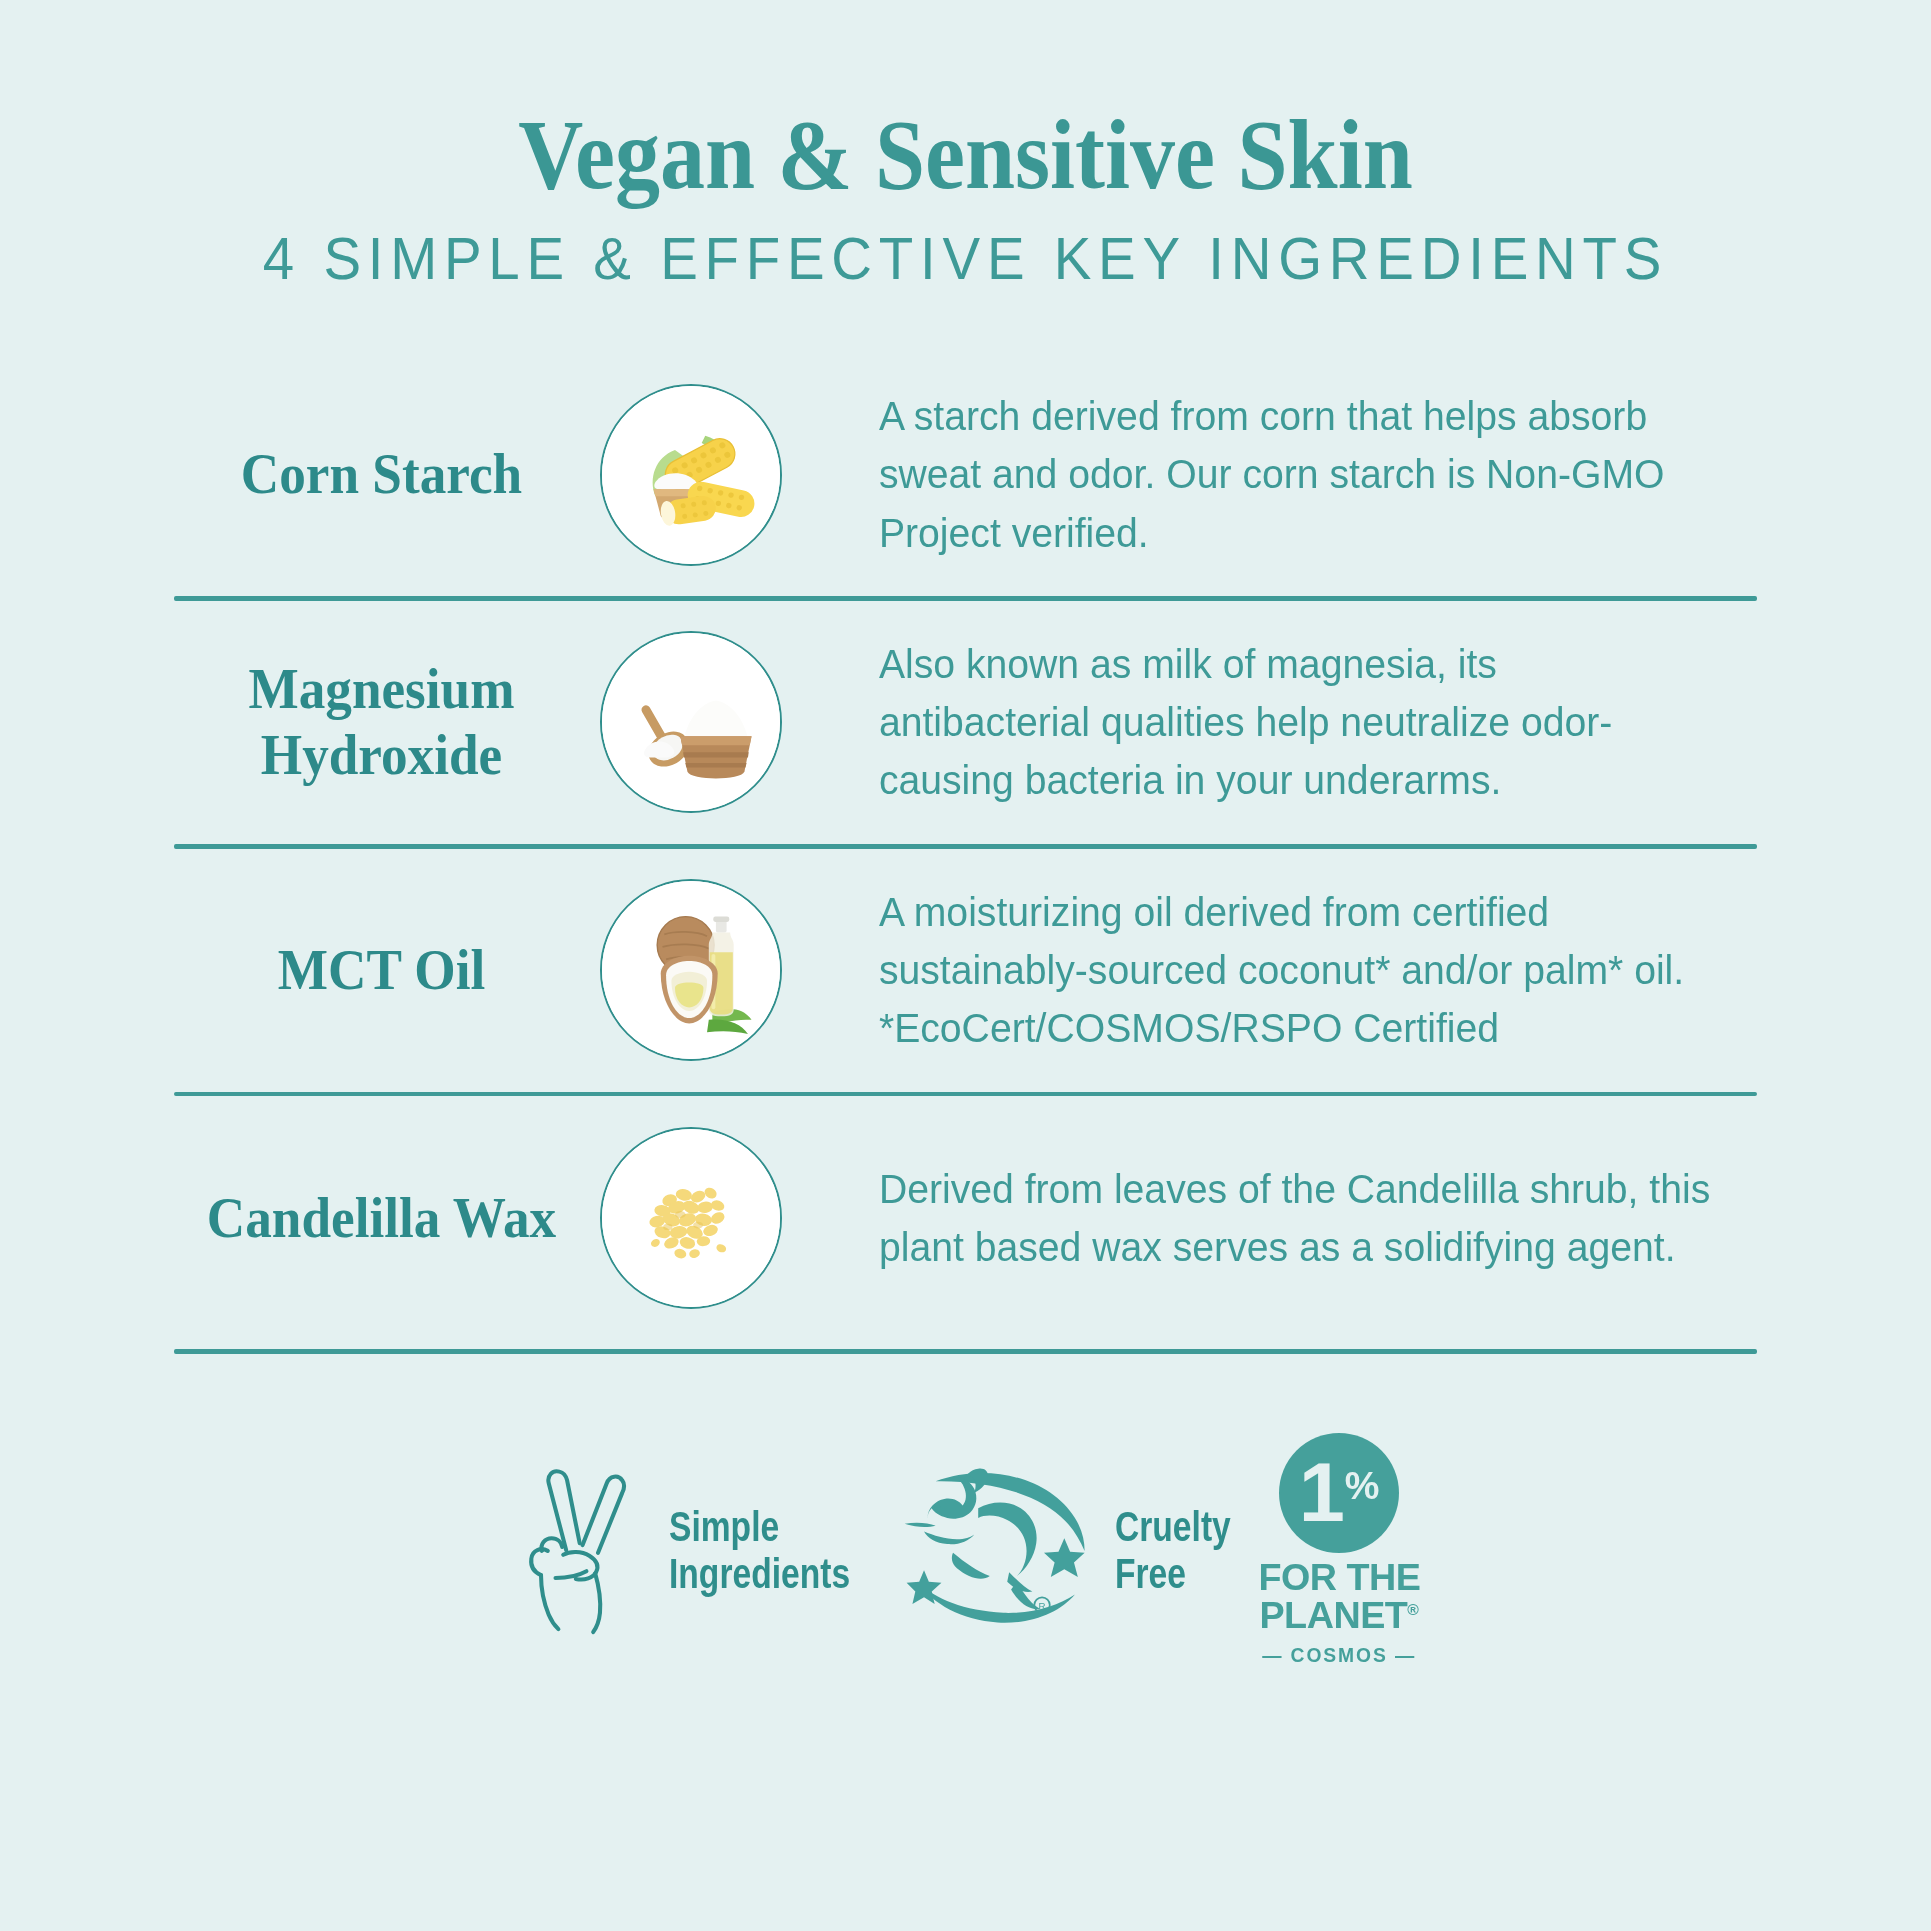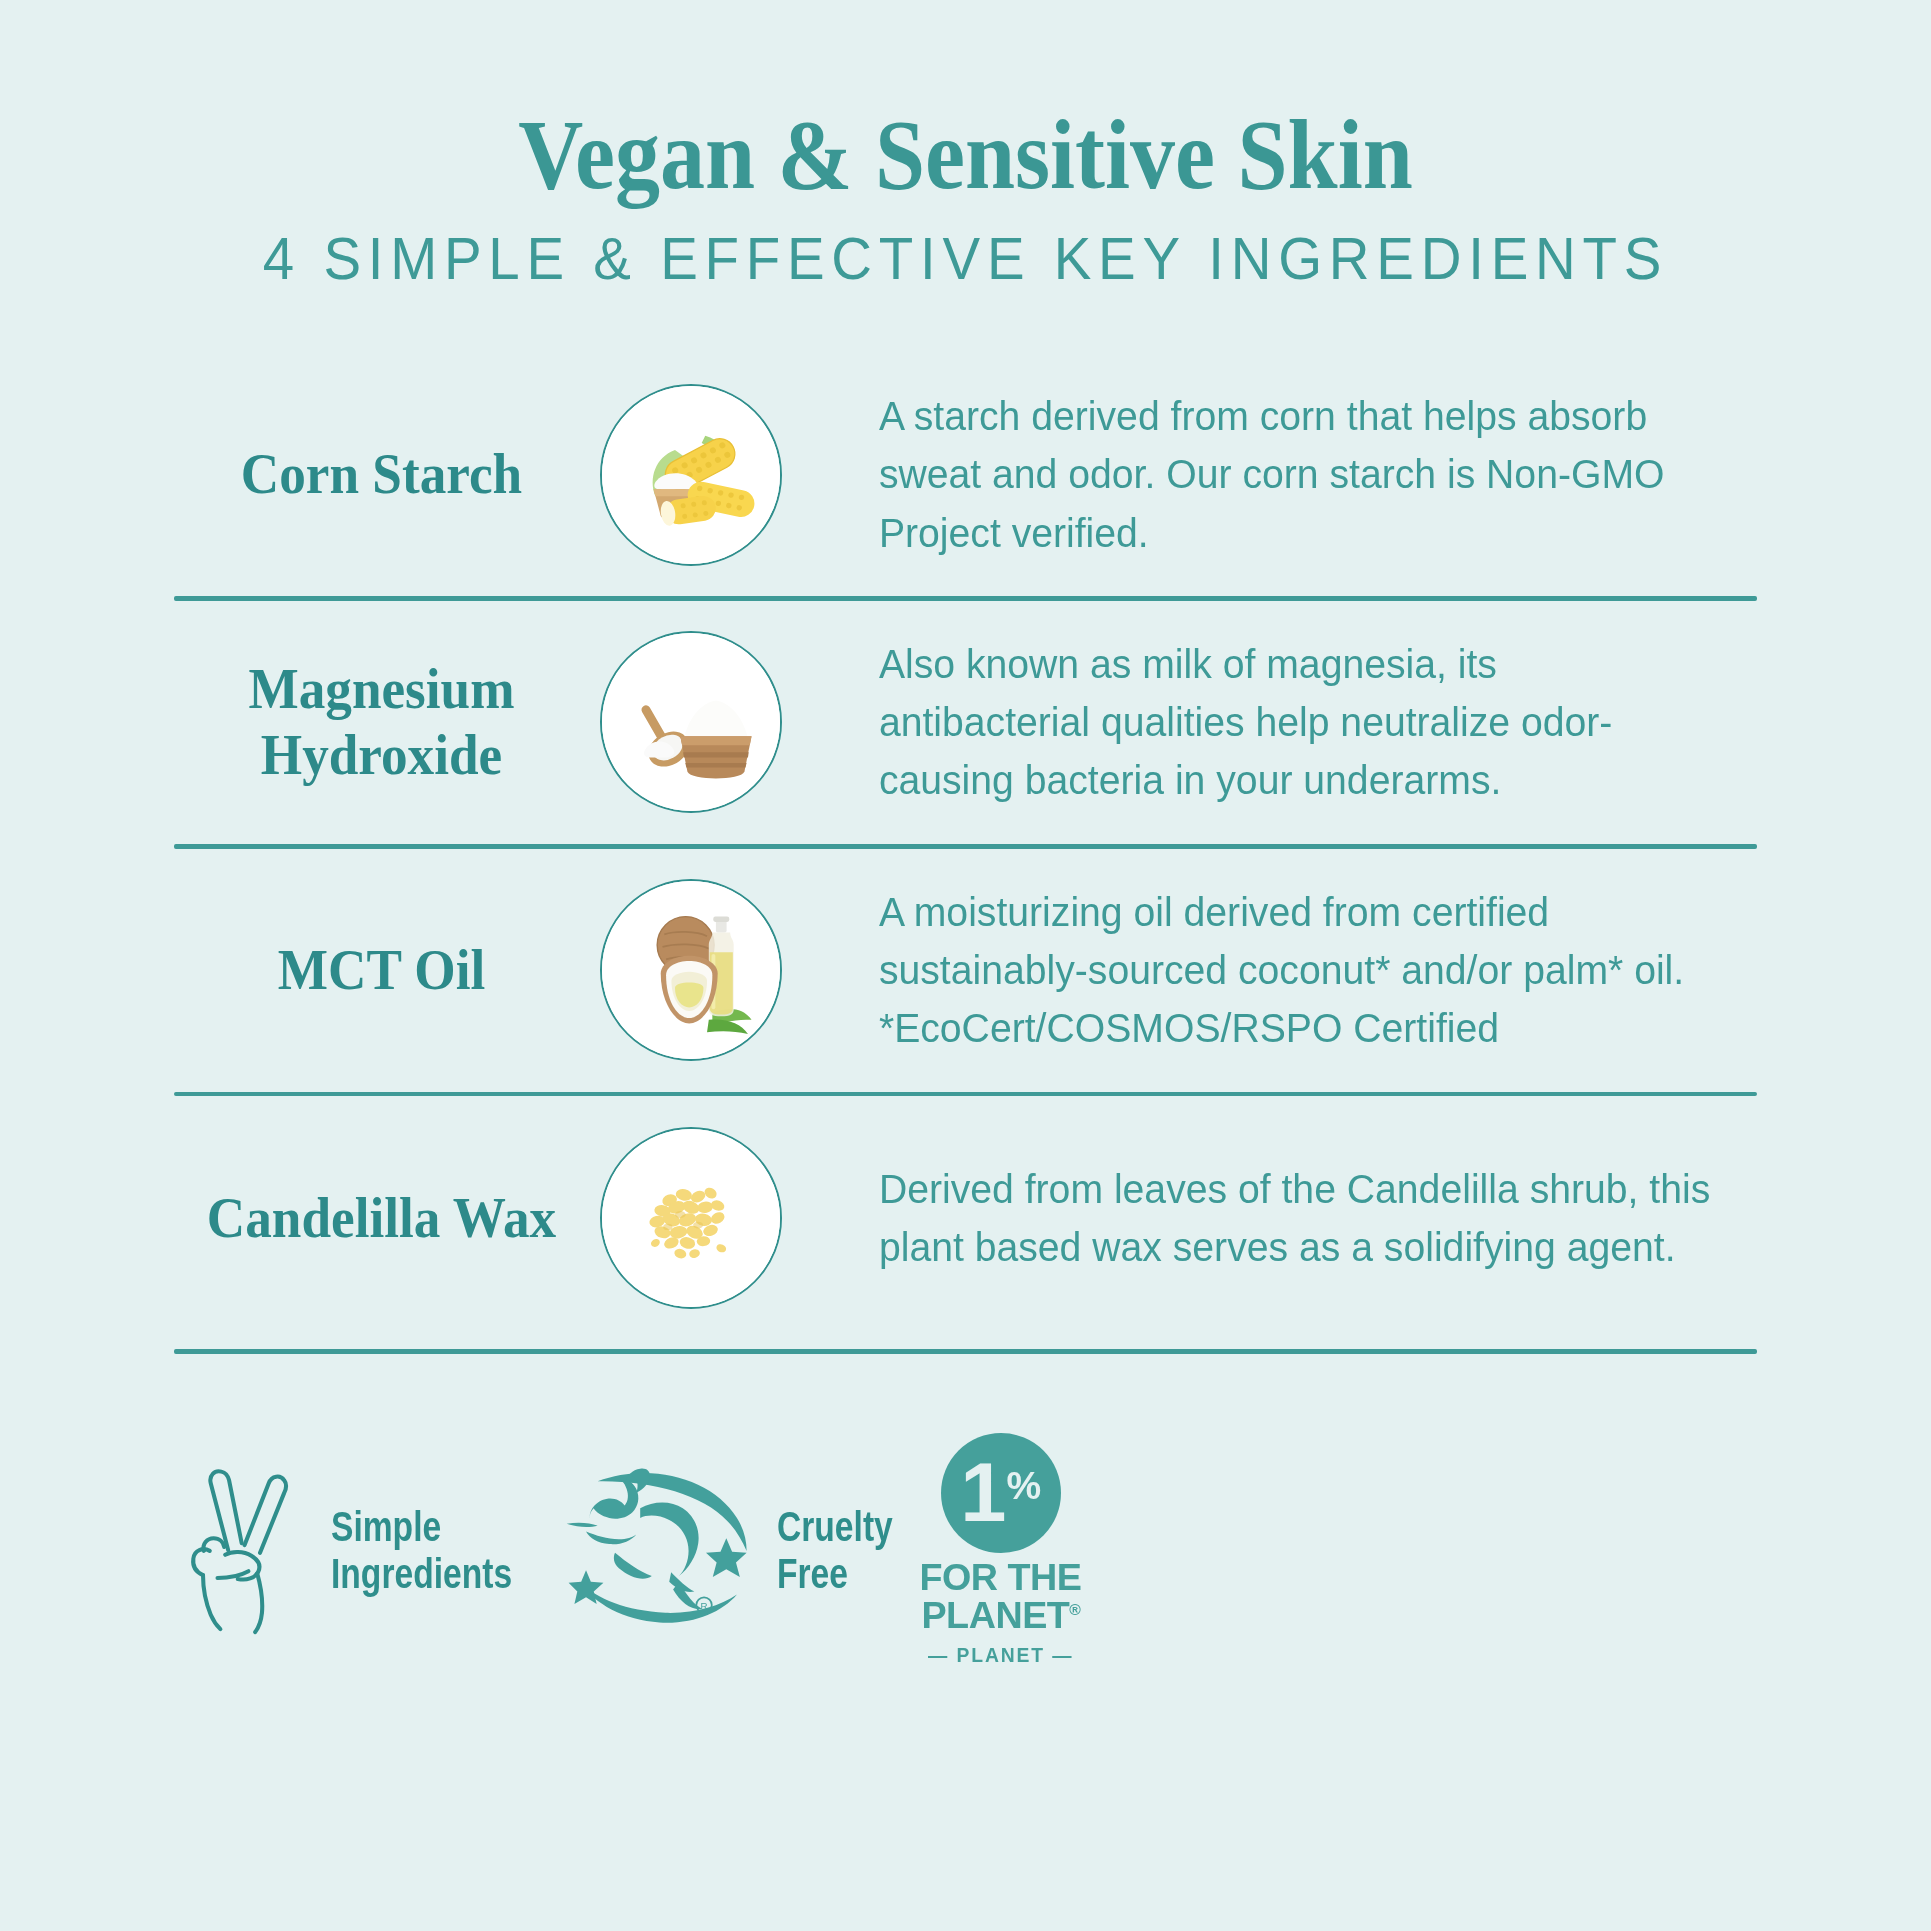--- a/index.html
+++ b/index.html
@@ -111,21 +111,21 @@
     border-radius: 1.9px;
   }
   .divider.bottom { margin-top: 9.7px; }
 
   
   .badges {
     margin-top: 79px;
     padding: 0 174px;
     display: flex;
     align-items: center;
-    justify-content: flex-start;
+    justify-content: center;
     box-sizing: border-box;
   }
   .badge {
     display: flex;
     align-items: center;
     gap: 11.6px;
   }
   .badge .glyph { flex: 0 0 auto; }
   .badge .label {
     font-family: "Liberation Sans", sans-serif;
@@ -432,19 +432,19 @@
 Free</span>
     </div>
 
     <div class="planet">
       <div class="planet-circle">
         <span class="one">1</span>
         <span class="pct">%</span>
       </div>
       <div class="planet-l1">FOR THE</div>
       <div class="planet-l2"><span>PLANET</span><span class="planet-reg">®</span></div>
-      <div class="planet-member">— PLANET —</div>
+      <div class="planet-member">— COSMOS —</div>
     </div>
 
   </div>
 
 </div>
 
 
 </body></html>

